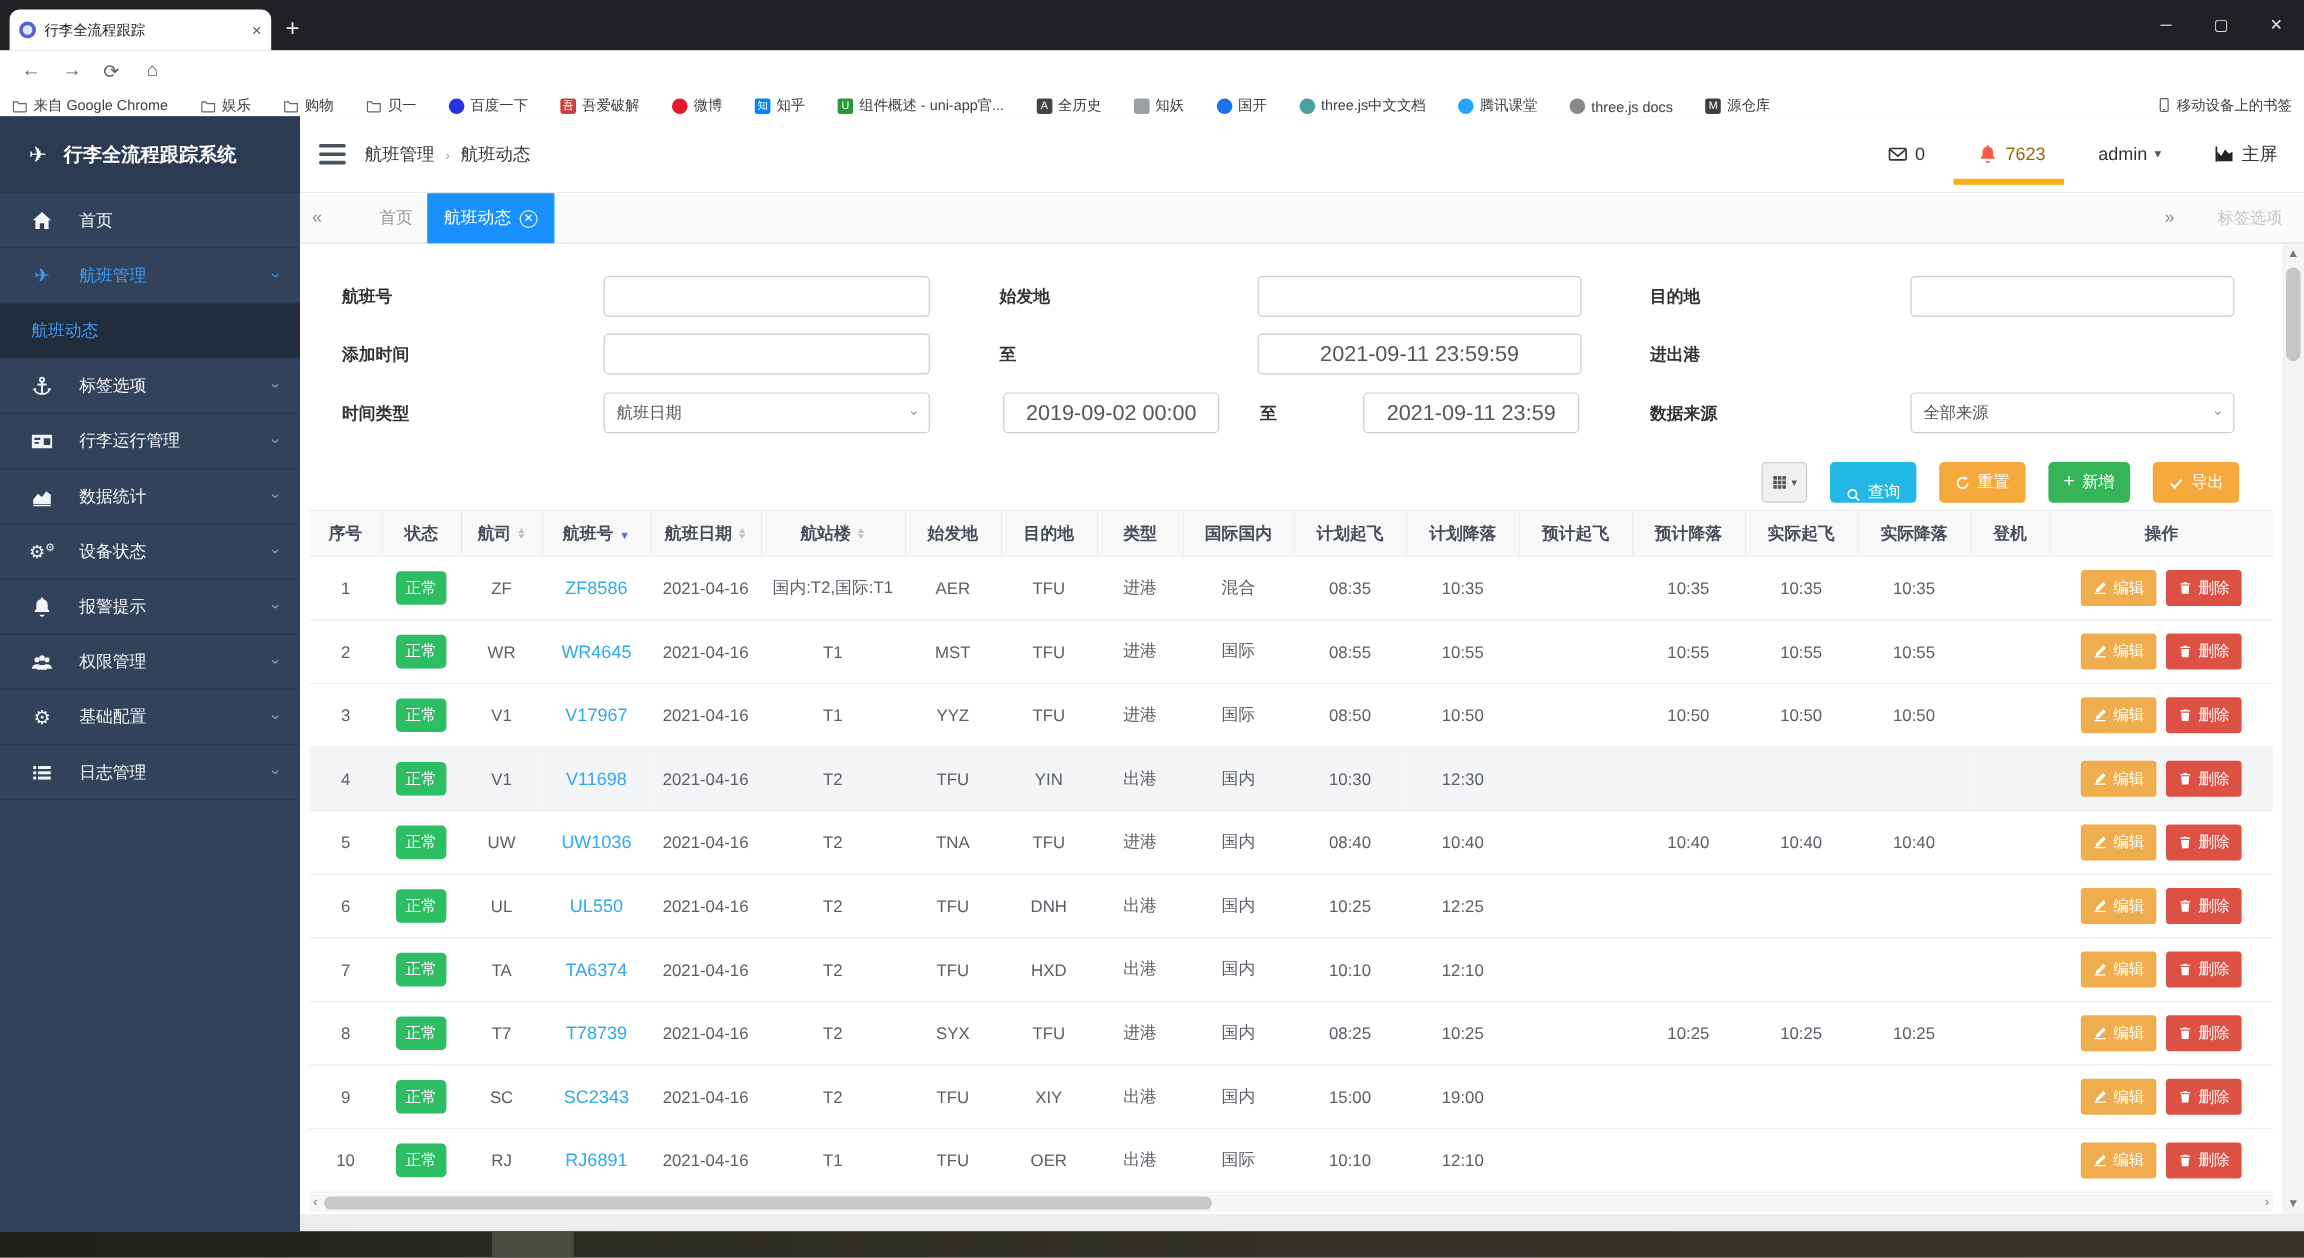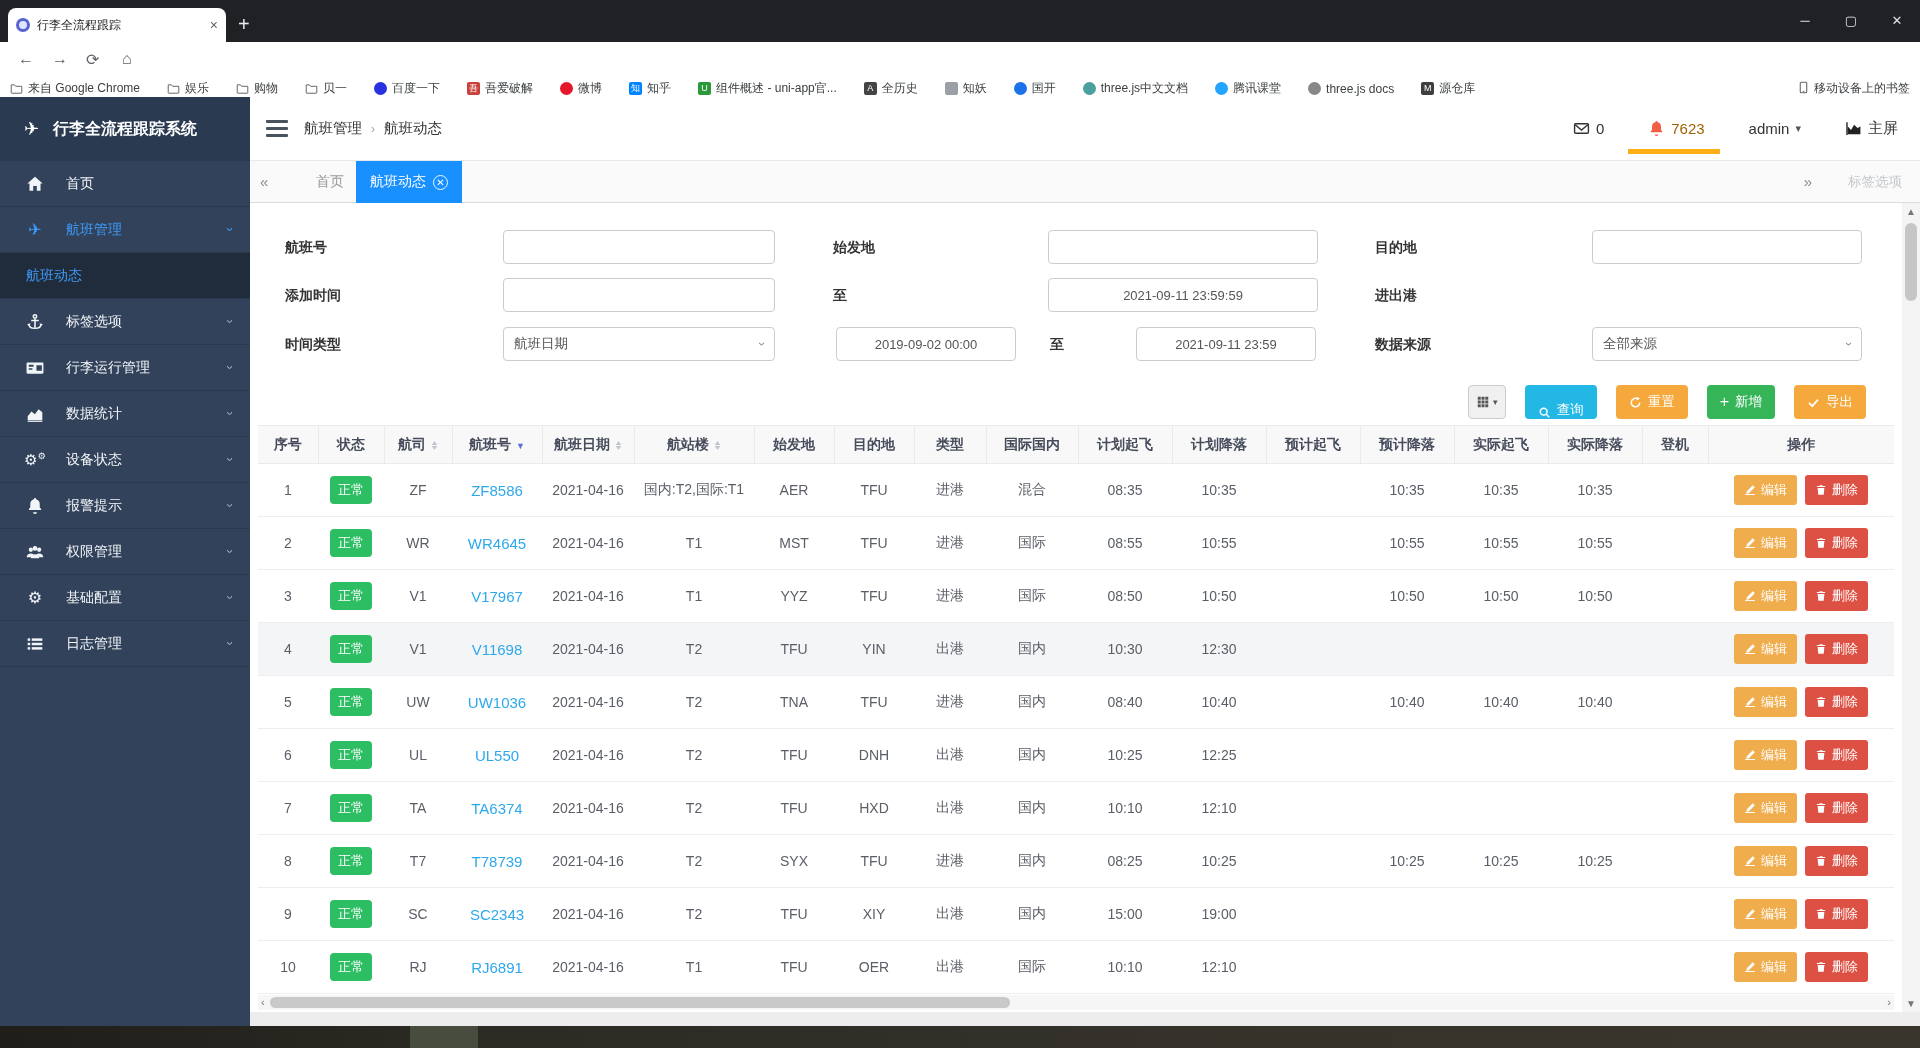--- a/index.html
+++ b/index.html
@@ -71,21 +71,21 @@
   #tab-home { position:absolute; left:46px; top:0; height:41px; line-height:41px; padding:0 20px; color:#999; font-size:14px; cursor:pointer; }
   #tab-active { position:absolute; left:106px; top:0; height:42px; background:#1890ff; color:#fff; font-size:14px;
     display:flex; align-items:center; gap:7px; padding:0 14px; cursor:pointer; }
   #tab-close { width:15px; height:15px; border:1px solid rgba(255,255,255,.9); border-radius:50%; font-size:10px;
     line-height:13px; text-align:center; }
   #tab-options { position:absolute; right:18px; top:0; height:41px; line-height:41px; color:#c4c8cc; font-size:13.5px; display:flex; align-items:center; gap:23px;flex-direction:column; }
 
   #content { position:absolute; left:0; top:106px; width:1652px; height:809px; background:#fff; }
   .flabel { position:absolute; font-size:14px; font-weight:bold; color:#333; line-height:34px; }
   .fin { position:absolute; height:34px; border:1px solid #ccc; border-radius:4px; background:#fff;
-    font-size:13px; color:#555; padding:0 10px; outline:none; font-family:inherit; }
+    font-size:18px; color:#555; padding:0 10px; outline:none; font-family:inherit; }
   .fin.center { text-align:center; padding:0 4px; }
   .sel { position:absolute; height:34px; border:1px solid #ccc; border-radius:4px; background:#fff;
     font-size:13.5px; color:#555; display:flex; align-items:center; padding:0 10px; cursor:pointer; }
   .sel .stext { flex:1; }
   .sel .scaret { transform:rotate(90deg); color:#888; font-size:12px; }
 
   #btnrow { position:absolute; right:36px; top:182px; display:flex; gap:19px; }
   .tbtn { height:34px; border:none; border-radius:4px; color:#fff; font-size:13.5px; display:flex;
     align-items:center; gap:6px; padding:0 13px; cursor:pointer; font-family:inherit; }
   .tbtn .bi { width:13px; height:13px; display:inline-flex; }

